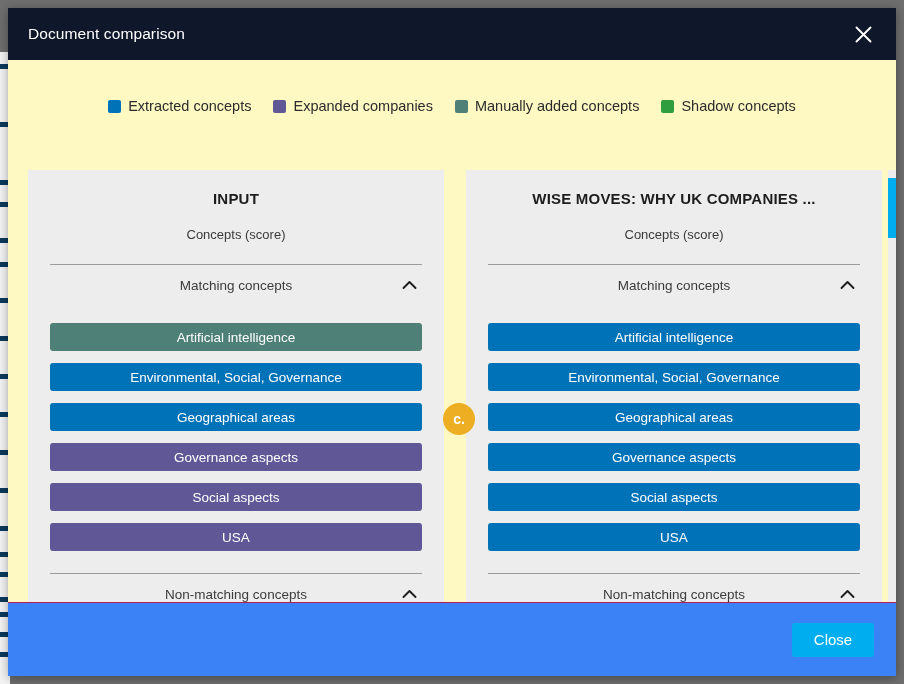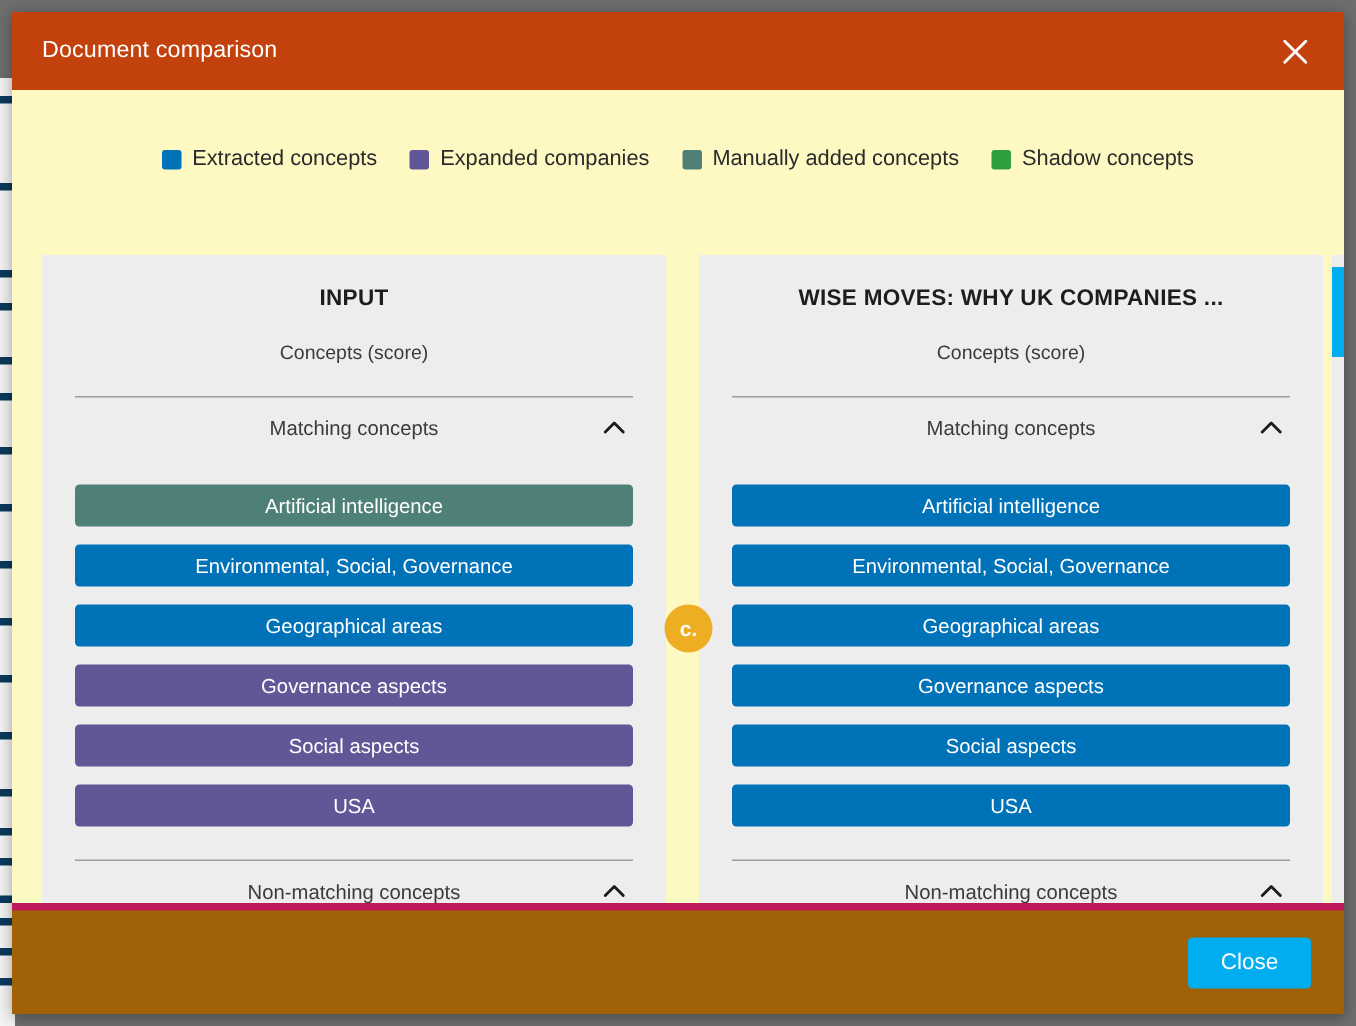--- a/index.html
+++ b/index.html
@@ -57,21 +57,21 @@
     background: #f4f4f4;
     display: flex;
     flex-direction: column;
     box-shadow: 0 2px 10px rgba(0,0,0,.35);
   }
 
   
   #modal-header {
     height: 52px;
     min-height: 52px;
-    background: #c2410c;
+    background: #0f172a;
     display: flex;
     align-items: center;
     justify-content: space-between;
     padding: 0 18px 0 20px;
     color: #ffffff;
   }
   #modal-title {
     font-size: 15.5px;
     letter-spacing: .1px;
     color: #ffffff;
@@ -236,22 +236,22 @@
     width: 8px;
     height: 60px;
     background: #00AEEF;
     border-radius: 0px;
   }
 
   
   #modal-footer {
     height: 74px;
     min-height: 74px;
-    background: #a16207;
-    border-top: 5px solid #be185d;
+    background: #3b82f6;
+    border-top: 1px solid #be185d;
     display: flex;
     align-items: center;
     justify-content: flex-end;
     padding-right: 22px;
   }
   #close-button {
     background: #00AEEF;
     color: #ffffff;
     border: none;
     border-radius: 3px;

